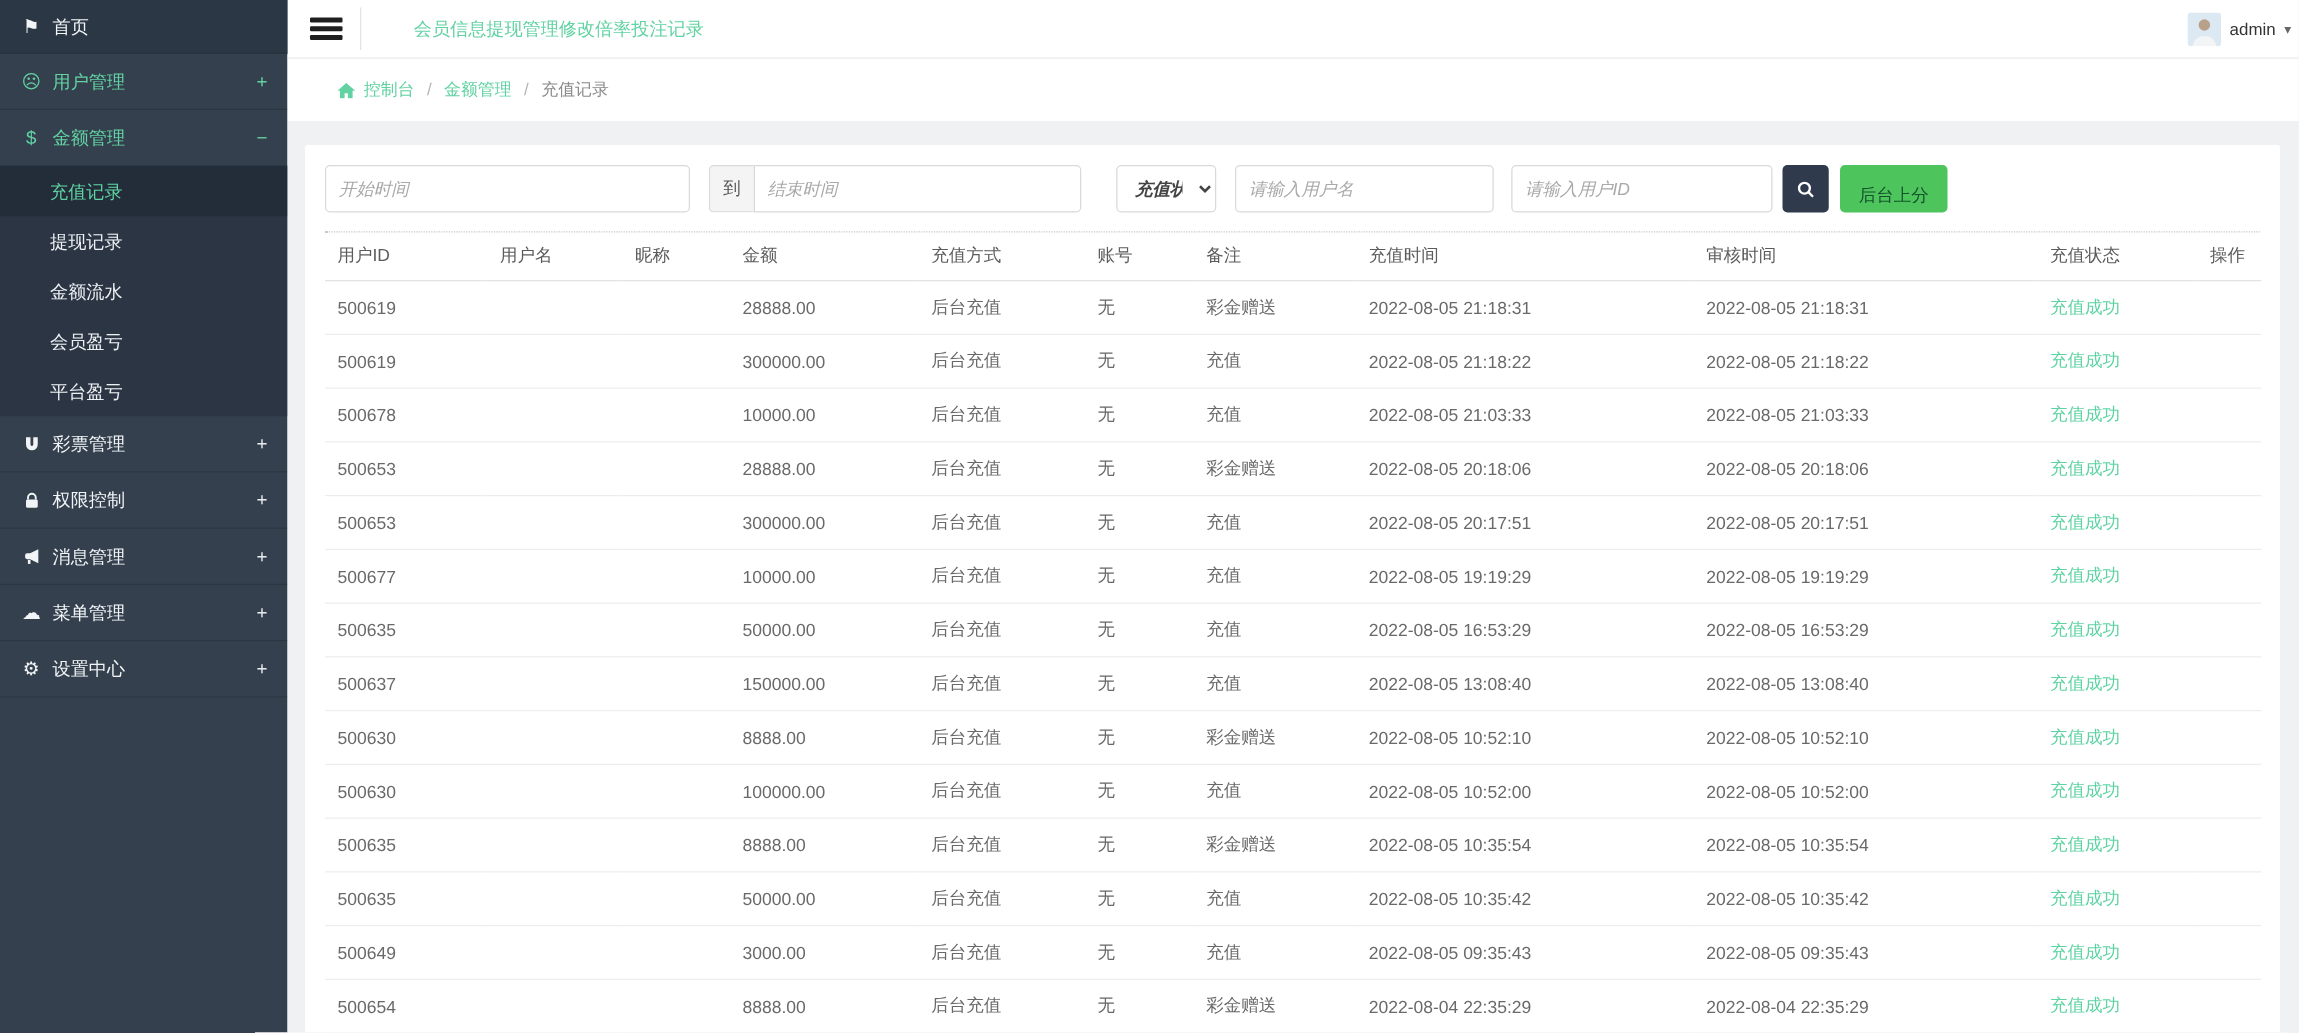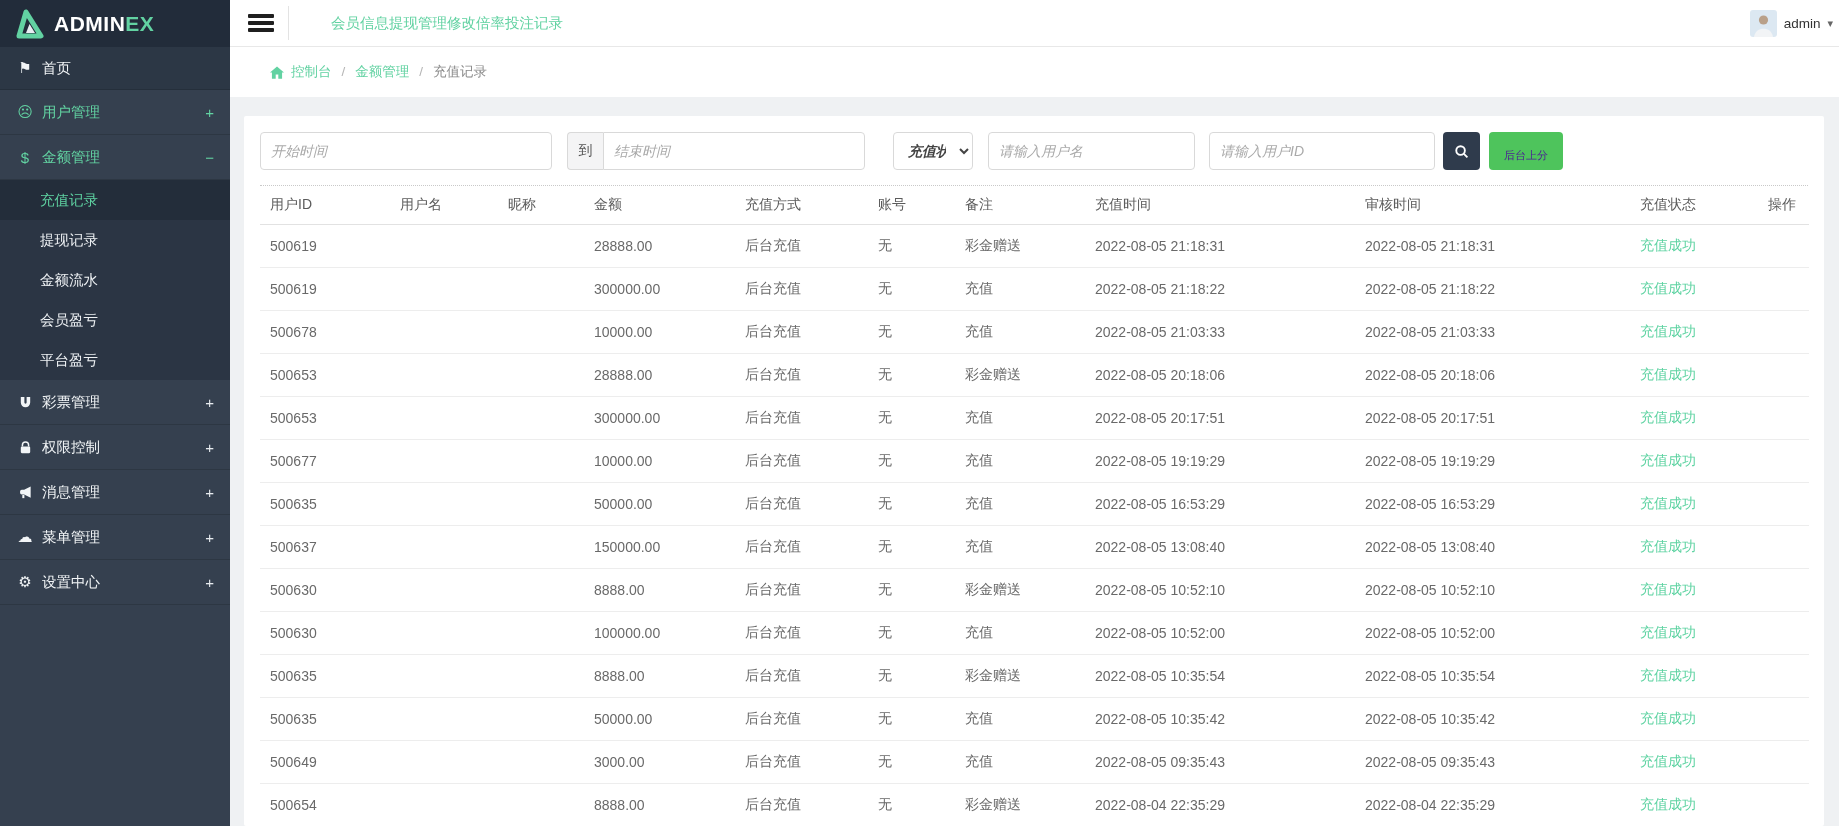--- a/index.html
+++ b/index.html
@@ -48,47 +48,38 @@
   
   .filters { display:flex; align-items:center; }
   .filters input, .filters select { height:38px; border:1px solid #d9d9d9; border-radius:4px; font-size:14px; color:#444; outline:none; padding:0 10px; font-family:"Liberation Sans", sans-serif;font-style:italic; }
   .filters input::placeholder { color:#a9a9a9; }
   .inp-start { width:292px; }
   .group { display:flex; margin-left:15px; }
   .addon { width:36px; height:38px; background:#f4f4f5; border:1px solid #d9d9d9; border-right:none; border-radius:4px 0 0 4px; display:flex; align-items:center; justify-content:center; color:#555; }
   .inp-end { width:262px; border-radius:0 4px 4px 0 !important; }
   .sel-status { width:80px; margin-left:28px; font-weight:bold; color:#333; background:#fff; }
   .inp-username { width:207px; margin-left:15px; }
-  .inp-userid { width:226px; margin-left:14px; }
+  .inp-userid { width:209px; margin-left:14px; }
   .btn-search { width:37px; height:38px; margin-left:8px; background:#2f3b4c; border:none; border-radius:4px; cursor:pointer; display:flex; align-items:center; justify-content:center; }
-  .btn-topup { height:38px; margin-left:9px; padding:16px 15px; background:#4ec45c; color:#4c1d95; border:none; border-radius:4px; font-size:11px; cursor:pointer; font-family:"Liberation Sans", sans-serif; }
+  .btn-topup { height:38px; margin-left:9px; padding:16px 15px; background:#4ec45c; color:#14532d; border:none; border-radius:4px; font-size:14px; cursor:pointer; font-family:"Liberation Sans", sans-serif; }
 
   .dotted { border-top:1px dotted #c9c9c9; margin-top:15px; }
 
   
   table { width:100%; border-collapse:collapse; table-layout:fixed; }
   th { text-align:left; font-size:14px; color:#5b5b5b; font-weight:normal; padding:10px 10px; border-bottom:1px solid #e2e2e2; white-space:nowrap; }
   td { font-size:14px; color:#696969; padding:12px 10px; border-bottom:1px solid #ededed; white-space:nowrap; overflow:hidden; }
   td.status span { color:#5ed3a2; cursor:pointer; }
 </style>
 </head>
 <body>
 
 <div class="app">
 
   <aside class="sidebar">
-    <div class="logo">
-      <span style="display:inline-flex;">
-        <svg width="34" height="30" viewBox="0 0 34 30">
-            <path d="M14 3 29 27H7z" fill="none" stroke="#62d2a2" stroke-width="5" stroke-linejoin="round"></path>
-            <path d="M17.5 15l5.5 9H14z" fill="#e8edf2"></path>
-          </svg>
-      </span>
-      <span class="logo-text"><span>ADMIN</span><span class="accent">EX</span></span>
-    </div>
     <nav id="sidebar-menu">
         <a class="side-item home">
           <span class="s-icon">⚑</span>
           <span class="s-label">首页</span>
         </a>
         <a class="side-item accent">
           <span class="s-icon">☹</span>
           <span class="s-label">用户管理</span>
           <span class="expand">+</span>
         </a>

